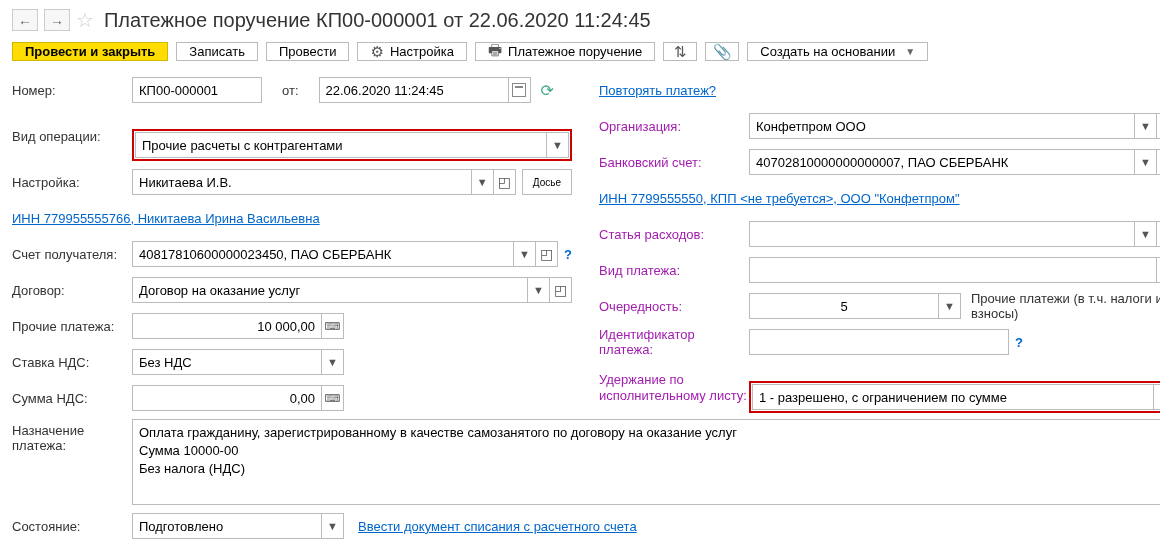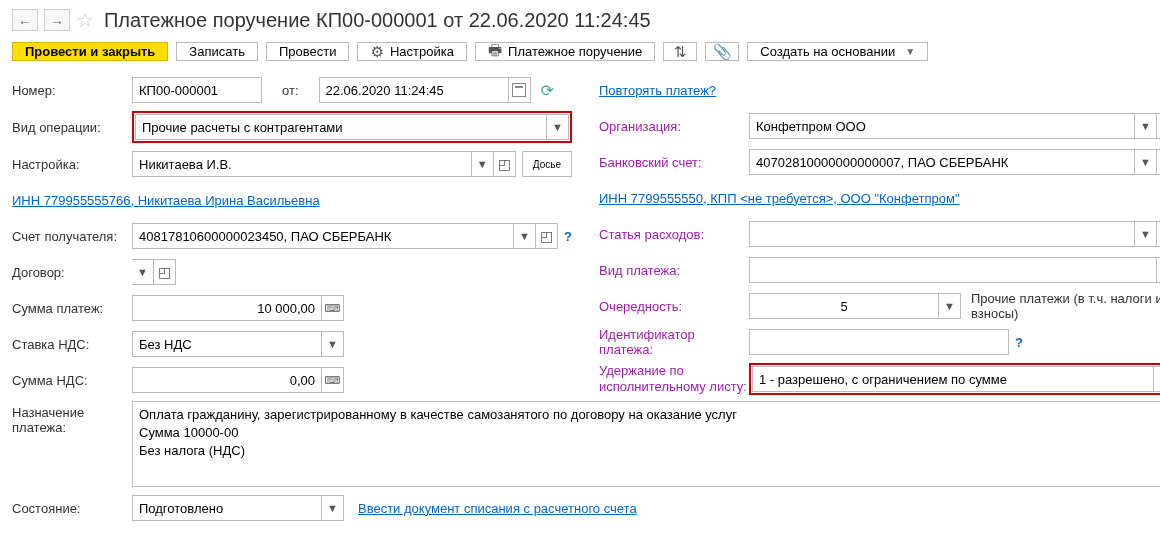--- a/index.html
+++ b/index.html
@@ -63,21 +63,21 @@
   .mini-btn.box { font-size: 14px; }
   .btn-after {
     height: 26px;
     border: 1px solid #bbb;
     padding: 0 10px;
     margin-left: 6px;
     background: #fff;
     cursor: pointer;
     font-size: 10px;
   }
-  .group-highlight { border: 2px solid #cc0000; padding: 1px; }
+  .group-highlight { border: 2px solid #cc0000; padding: 1px; margin-top: 18px; }
   .group-highlight .input, .group-highlight .mini-btn { border-color: #bbb; }
 
   a.link { color: #0066cc; text-decoration: underline; cursor: pointer; }
   .help { color: #0066cc; margin-left: 6px; cursor: pointer; font-weight: bold; }
 
   textarea.input {
     height: 86px;
     resize: none;
     padding: 4px 6px;
     font-family: Arial, sans-serif;
@@ -165,27 +165,28 @@
         <input class="input" value="40817810600000023450, ПАО СБЕРБАНК" style="">
         <div class="mini-btn">▼</div>
         <div class="mini-btn box">◰</div>
       </div>
       <span class="help">?</span>
     </div>
 
     <div class="row">
       <span class="label">Договор:</span>
       <div class="input-group">
-        <div class="mini-btn">▼</div>
-        <div class="mini-btn box">◰</div>
-      </div>
-    </div>
-
-    <div class="row">
-      <span class="label">Сумма платеж:</span>
+        <input class="input" value="Договор на оказание услуг" style="">
+        <div class="mini-btn">▼</div>
+        <div class="mini-btn box">◰</div>
+      </div>
+    </div>
+
+    <div class="row">
+      <span class="label">Прочие платежа:</span>
       <div class="input-group" style="flex:0 0 180px">
         <input class="input" style="text-align: right;" value="10 000,00">
         <div class="mini-btn">⌨</div>
       </div>
     </div>
 
     <div class="row">
       <span class="label">Ставка НДС:</span>
       <div class="input-group" style="flex:0 0 180px">
         <input class="input" value="Без НДС" style="">

